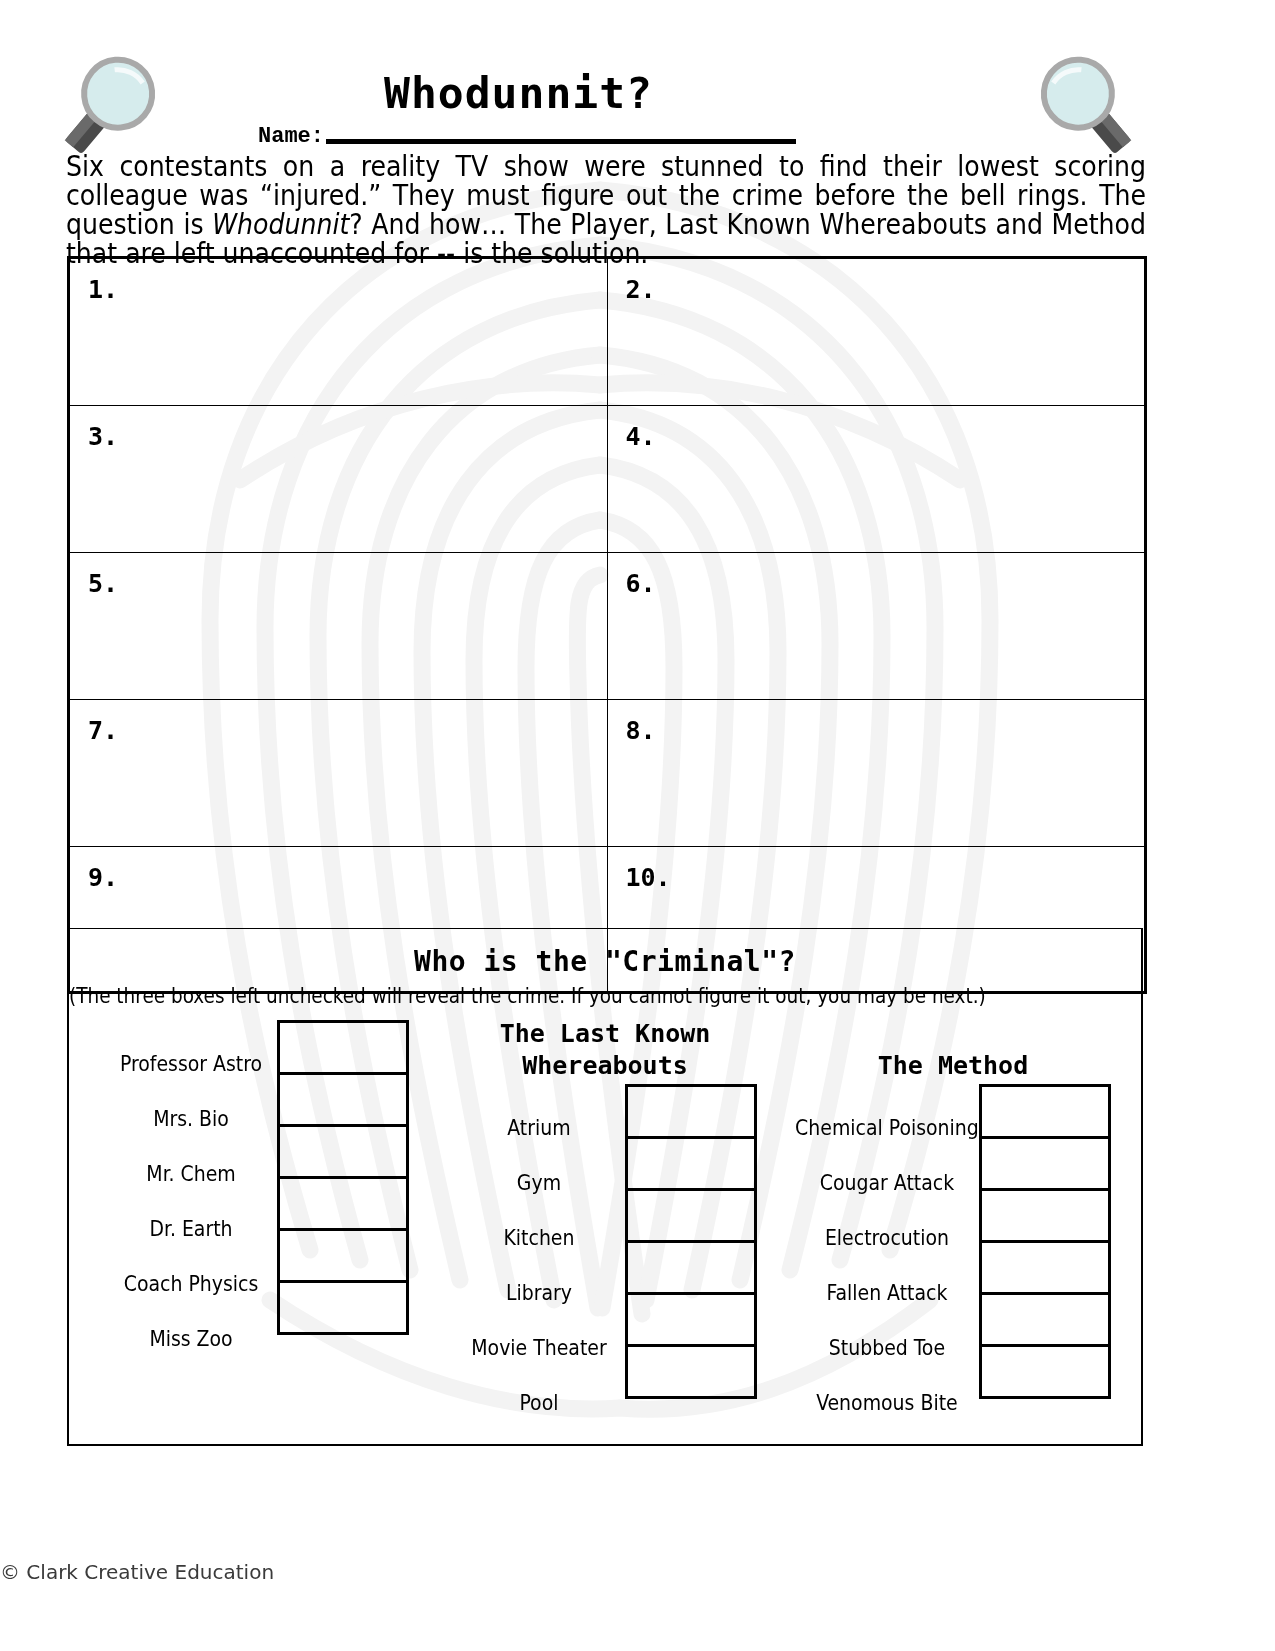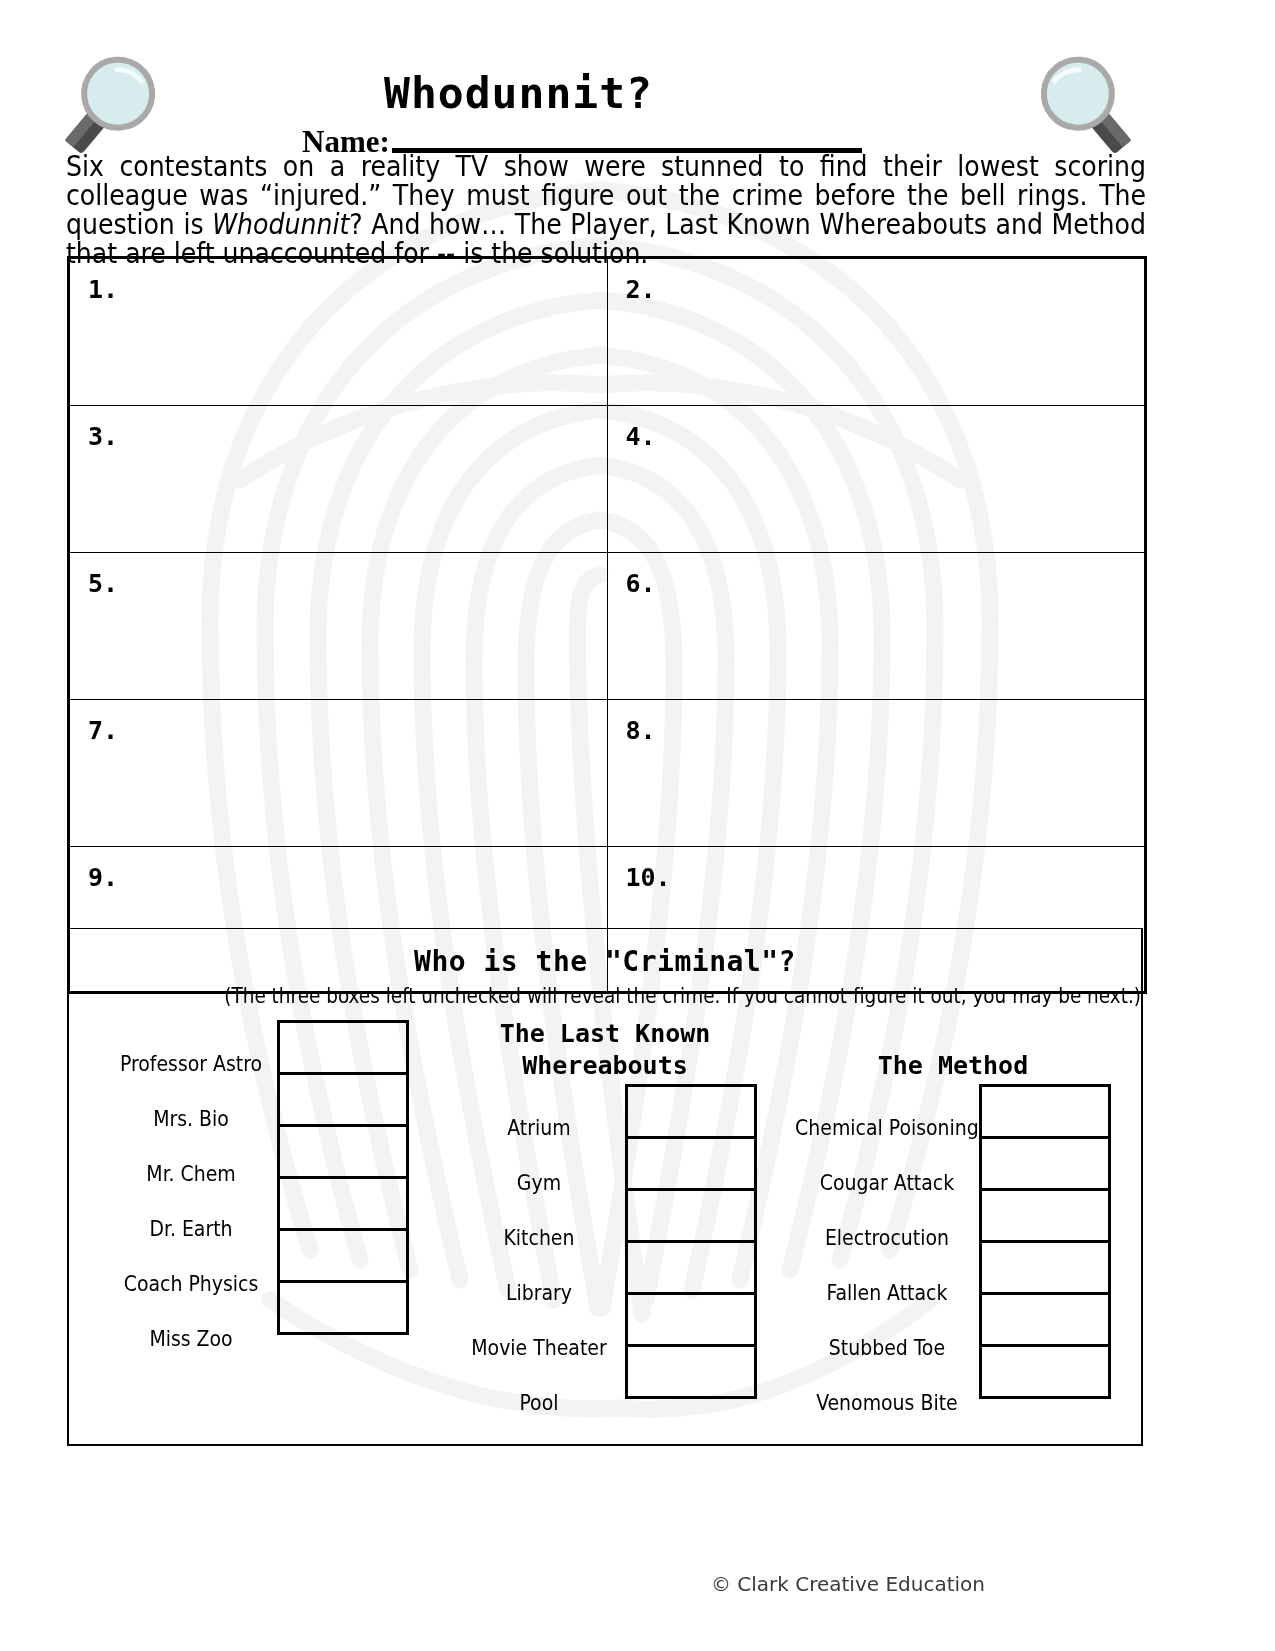--- a/index.html
+++ b/index.html
@@ -63,26 +63,25 @@
     letter-spacing: 1px;
   }
   .nameline {
     position: absolute;
     left: 258px;
     top: 126px;
     display: flex;
     align-items: flex-end;
   }
   .nameline .lbl {
-    font-family: Liberation Serif, serif;
+    font-family: Liberation Mono, monospace;
     font-weight: bold;
-    font-size: 31px;
+    font-size: 22px;
     letter-spacing: 0px;
     line-height: 1;
-    margin-left: 44px;
   }
   .nameline .rule {
     width: 470px;
     border-bottom: 5px solid #000;
     margin-bottom: 4px;
     margin-left: 2px;
   }
 
   
   .intro {
@@ -141,21 +140,21 @@
   }
   .panel-title {
     text-align: center;
     font-family: "DejaVu Sans Mono", monospace;
     font-weight: bold;
     font-size: 28px;
     margin-top: 16px;
     letter-spacing: 0.5px;
   }
   .panel-sub {
-    text-align: right;
+    text-align: left;
     font-family: "DejaVu Sans Condensed", "Liberation Sans Narrow", "Liberation Sans", sans-serif;
     font-size: 20.5px;
     margin-top: 6px;
   }
 
   .columns {
     display: flex;
     justify-content: center;
     margin-top: 10px;
     padding: 0 14px;
@@ -217,26 +216,25 @@
     background: transparent;
   }
 
   
   .footer {
     position: absolute;
     left: 0;
     right: 0;
     top: 1560px;
     z-index: 2;
-    text-align: right;
+    text-align: left;
     padding-right: 52px;
     font-family: "DejaVu Sans", sans-serif;
     font-size: 20px;
     color: #3a3a3a;
-    margin-top: 12px;
   }
 </style>
 </head>
 <body>
 
 <div class="page">
 
   <div class="watermark">
     <svg viewBox="0 0 1080 1330" preserveAspectRatio="none" aria-hidden="true">
       <g fill="none" stroke="#f3f3f3" stroke-width="17" stroke-linecap="round">

